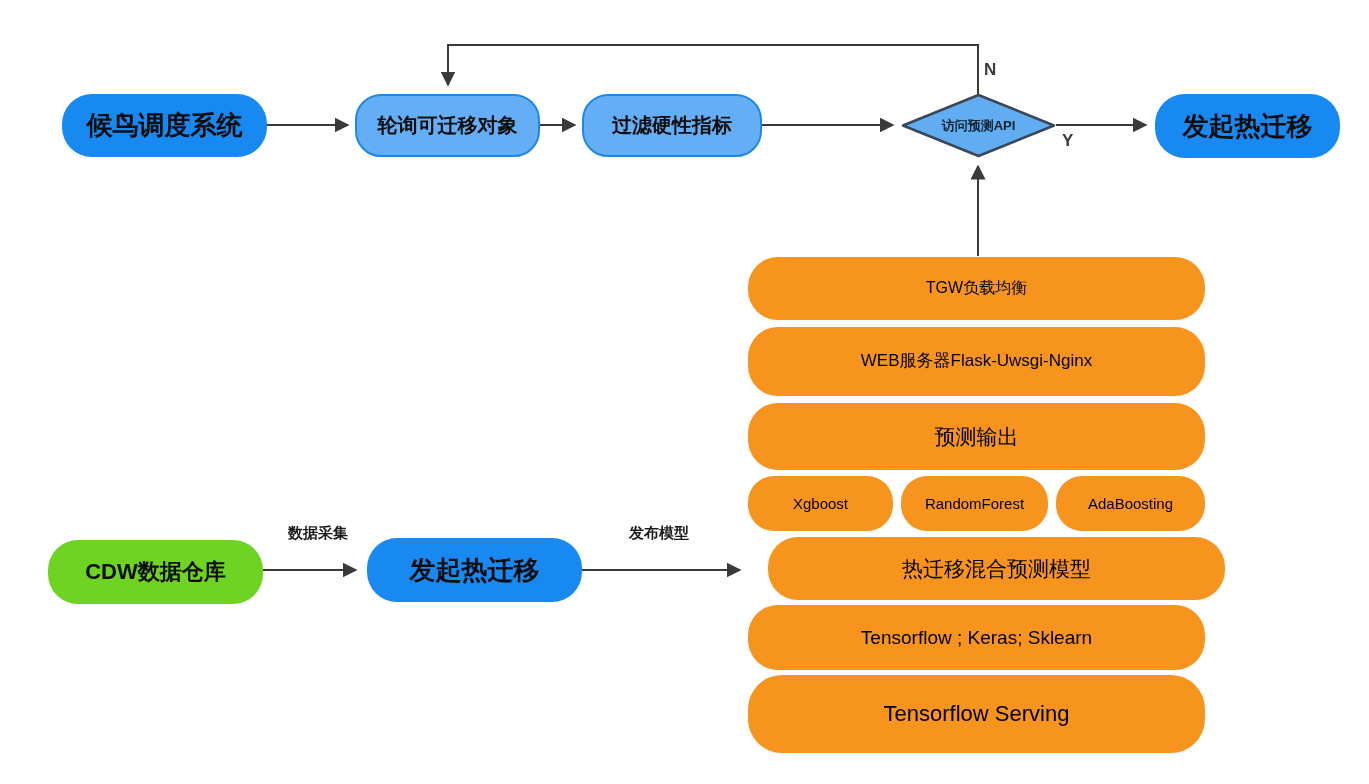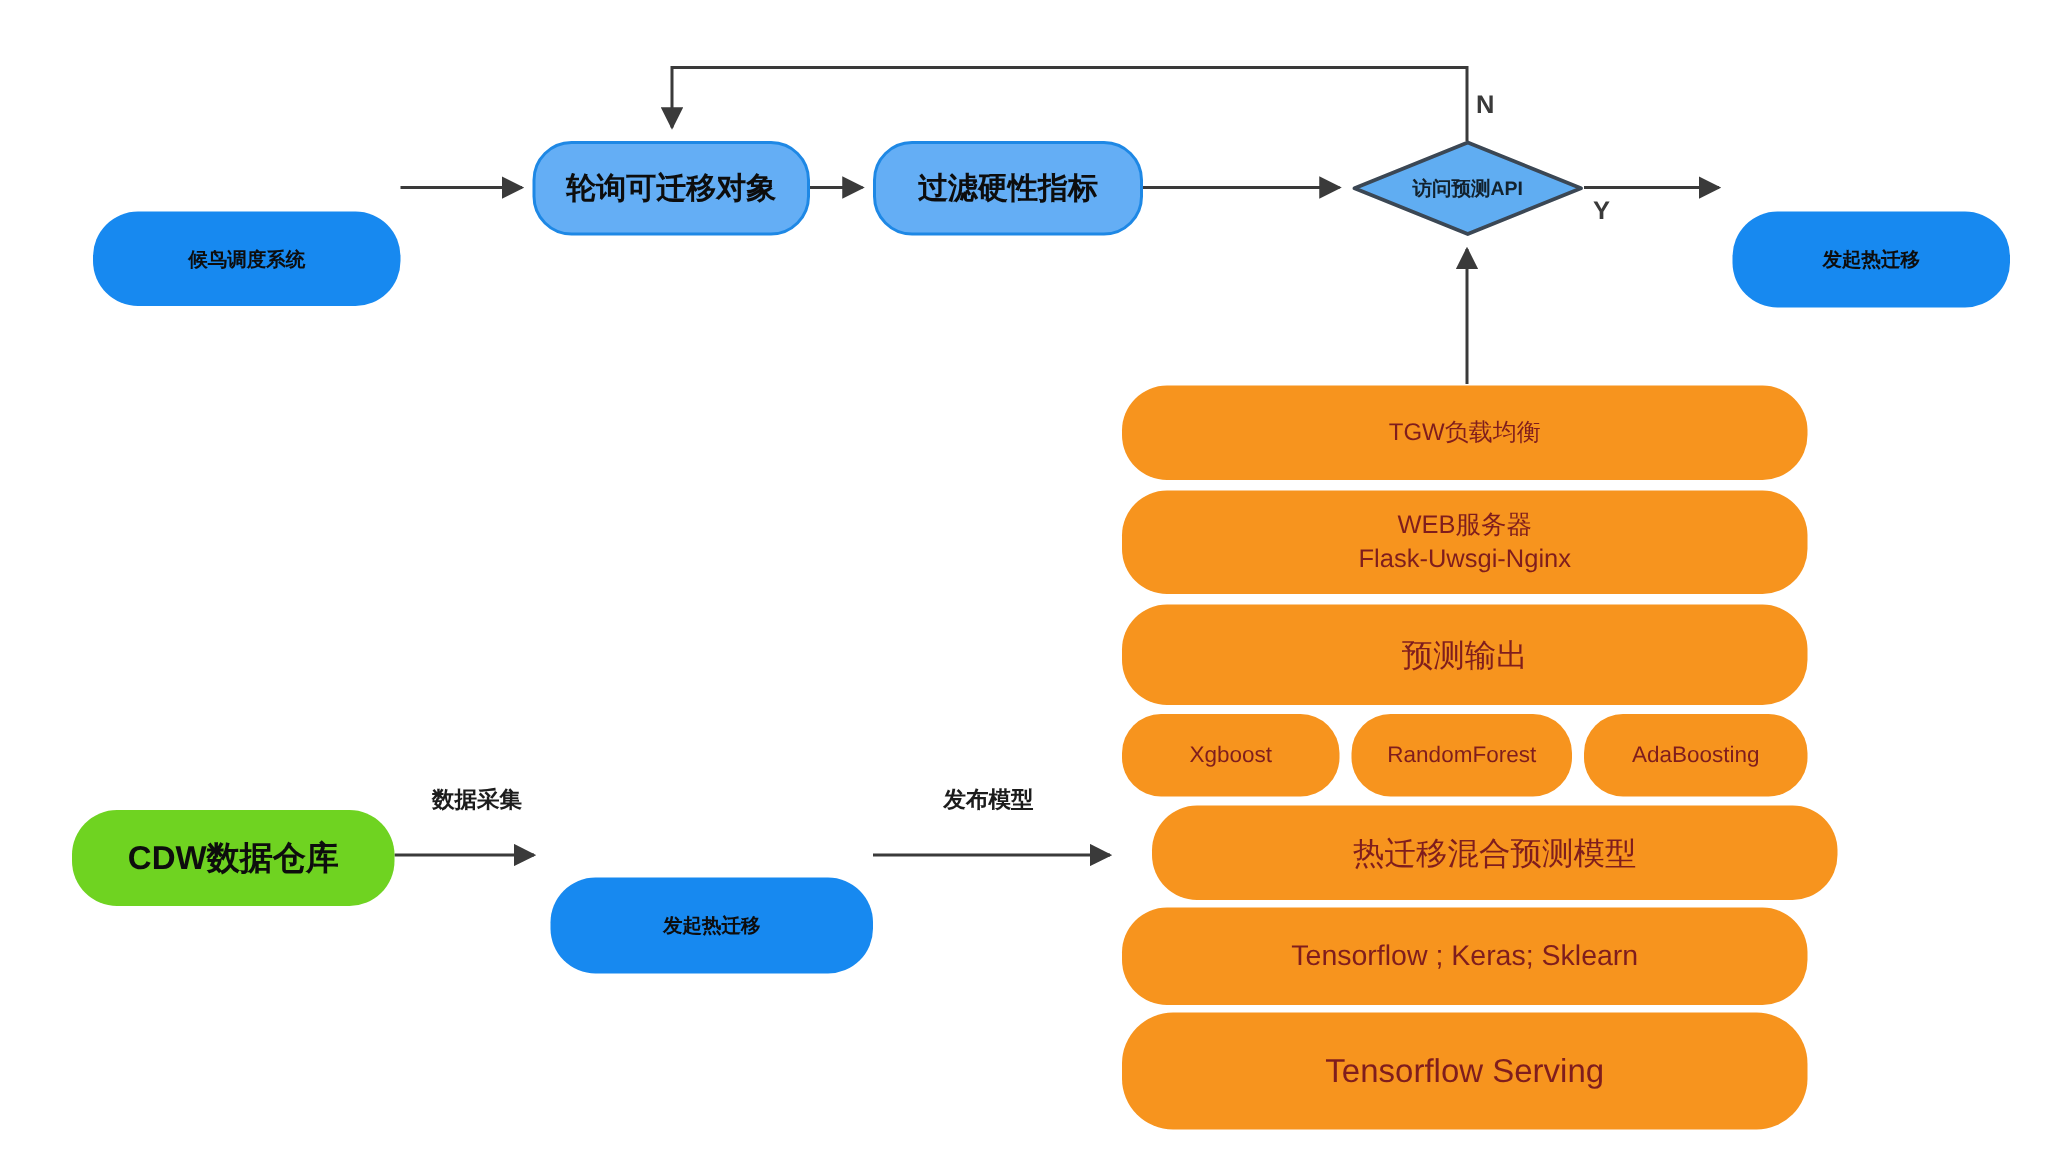--- a/index.html
+++ b/index.html
@@ -31,43 +31,42 @@
     align-items: center;
     justify-content: center;
     text-align: center;
     box-sizing: border-box;
     color: #0d0d0d;
   }
   .blue {
     background: var(--solid-blue, #1789f0);
     border-radius: 30px;
     font-weight: bold;
-    font-size: 13px;
-    margin-top: 47px;
+    font-size: 26px;
   }
   .lightblue {
     background: var(--light-blue-fill, #64aef5);
     border: 2px solid var(--light-blue-border, #1e88e5);
     border-radius: 26px;
     font-weight: bold;
     font-size: 20px;
   }
   .green {
     background: var(--green-fill, #6fd321);
     border-radius: 30px;
     font-weight: bold;
     font-size: 22px;
   }
   .orange {
     background: var(--orange, #f7941e);
     border-radius: 30px;
-    color: #7f1d1d;
+    color: #000000;
     font-size: 16px;
   }
-  .orange.two-line { flex-direction: column; line-height: 1.35; font-size: 17px; }
+  .orange.two-line { flex-direction: row; line-height: 1.35; font-size: 17px; }
   .orange.small-model { font-size: 15px; border-radius: 26px; }
   .orange.hybrid { font-size: 21px; }
   .orange.frameworks { font-size: 19px; }
   .orange.serving { font-size: 22px; font-weight: normal; border-radius: 34px; }
   .diamond-wrap {
     position: absolute;
   }
   .diamond-wrap svg { position: absolute; left: 0; top: 0; }
   .diamond-label {
     position: absolute;

